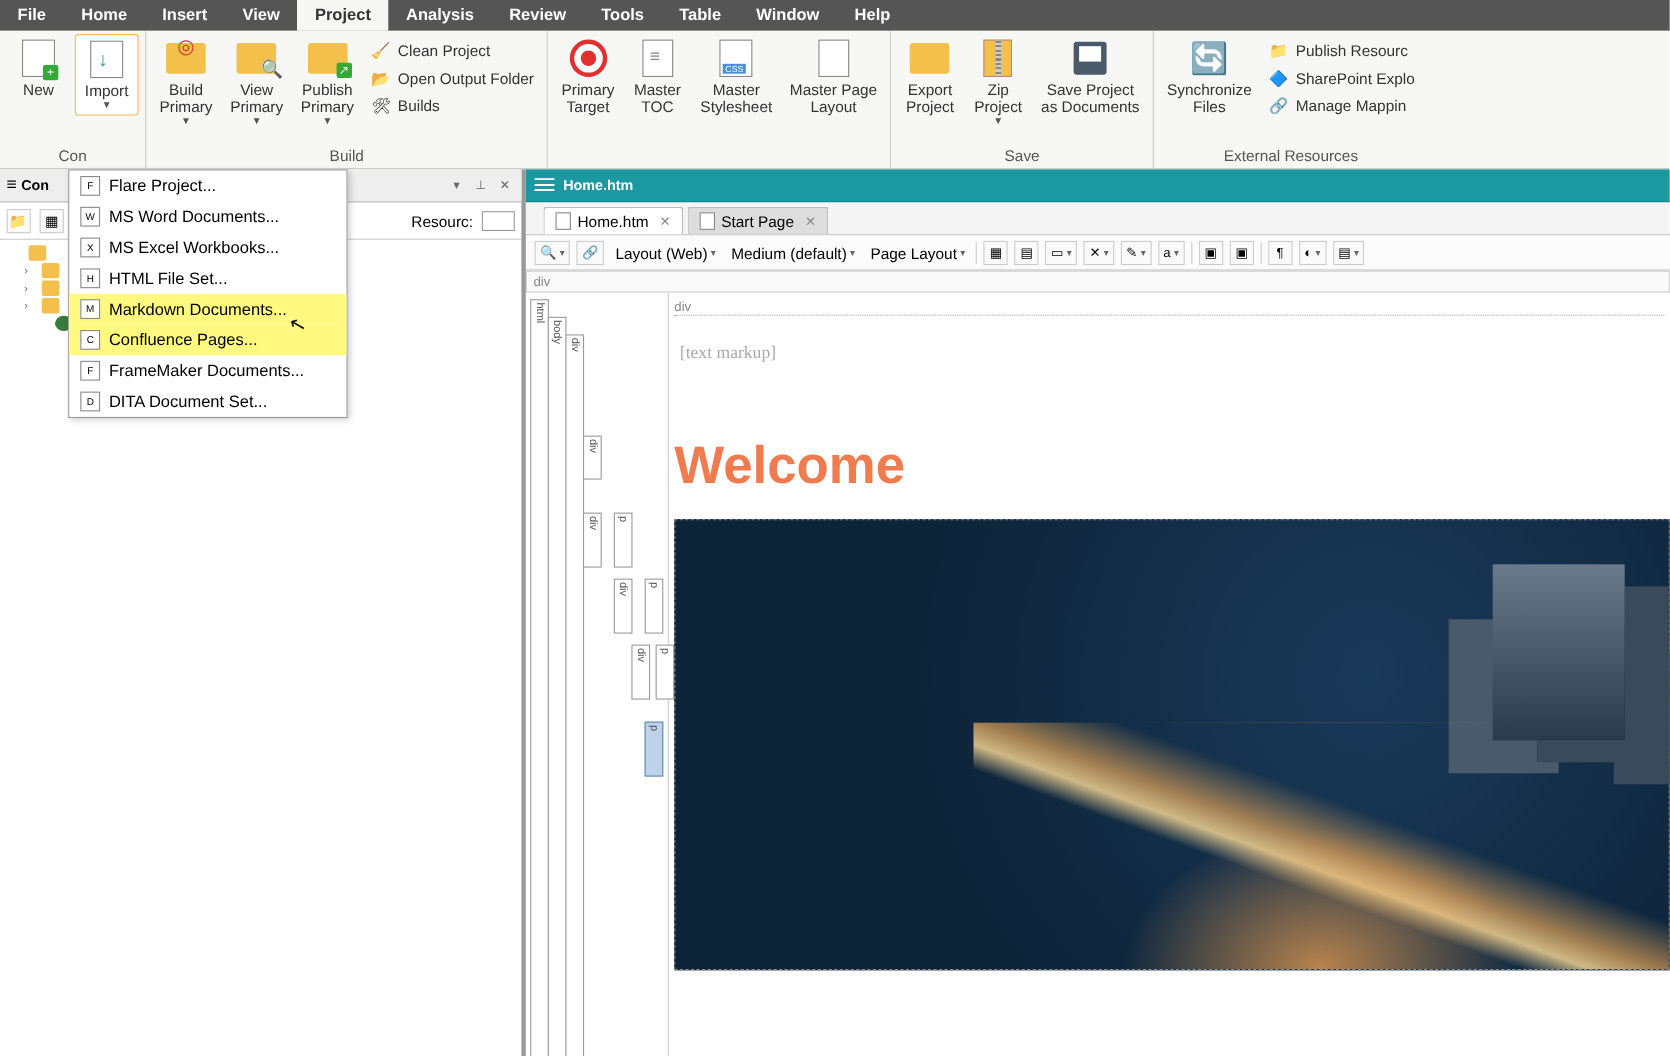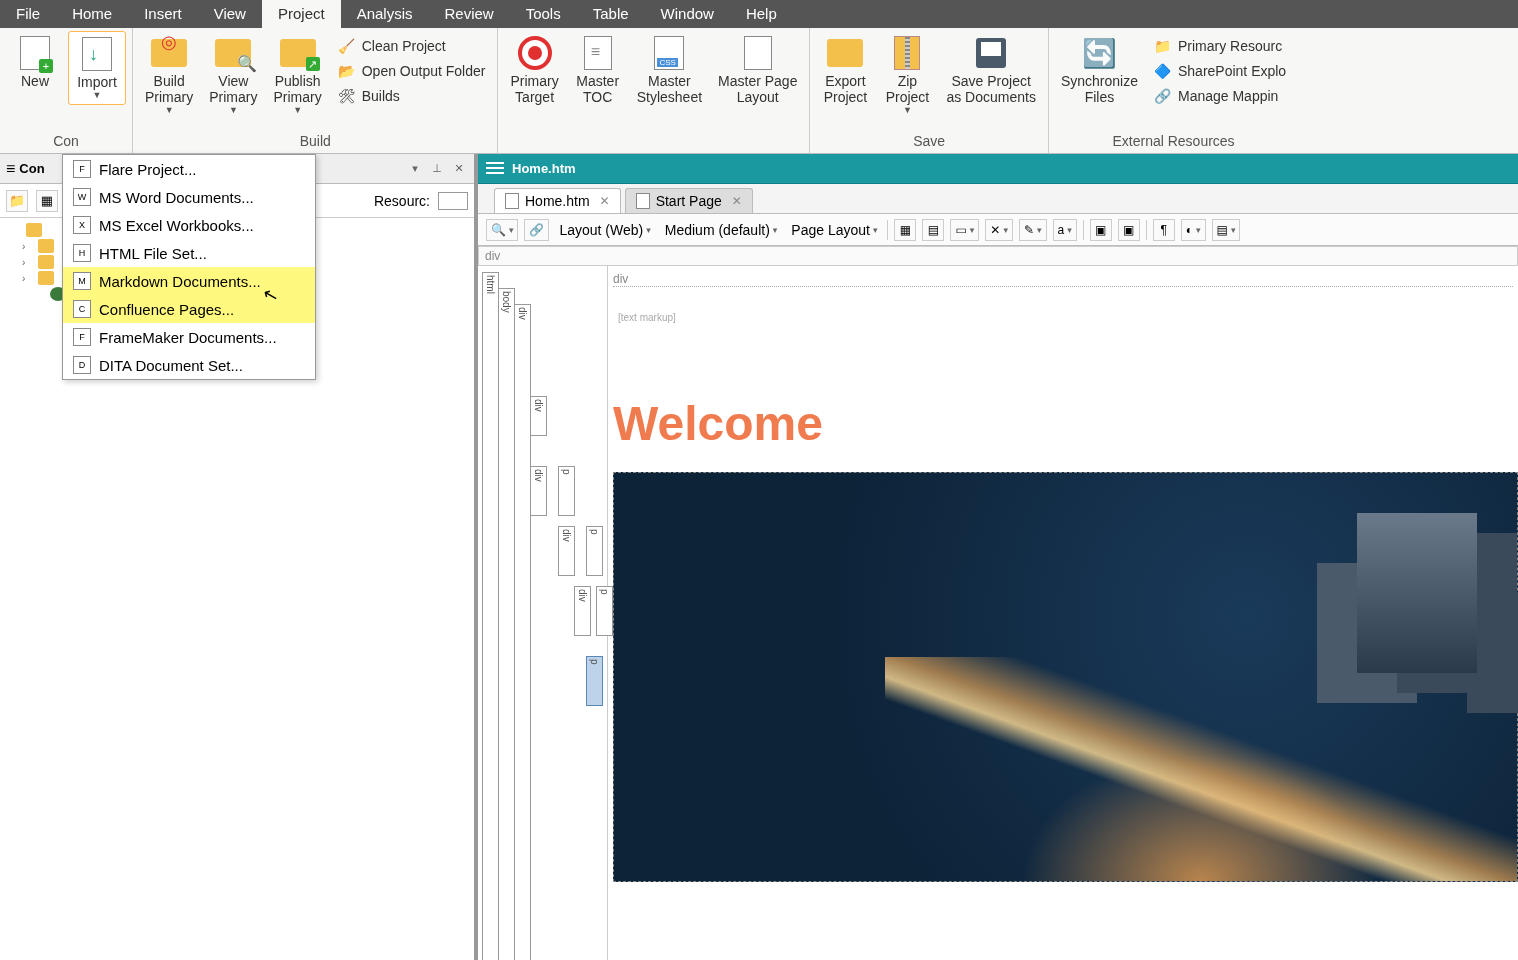--- a/index.html
+++ b/index.html
@@ -1,19 +1,19 @@
 <!DOCTYPE html>
 <html><head>
 <meta charset="utf-8">
 <style>
 * { margin:0; padding:0; box-sizing:border-box; font-family:"Segoe UI",Tahoma,sans-serif; }
 body { background:#fff; width:1518px; height:960px; overflow:hidden; font-size:13px; }
 
 
-.menubar { background:#555; display:flex; height:28px; color:#fff; }
+.menubar { background:#555; display:flex; height:28px; color:#fff;font-weight:bold; }
 .menubar .mi { padding:0 16px; line-height:28px; cursor:pointer; font-size:15px; }
 .menubar .mi.active { background:#f7f7f5; color:#333; }
 
 
 .ribbon { background:#f7f7f5; border-bottom:1px solid #bbb; height:126px; display:flex; }
 .rgroup { display:flex; flex-direction:column; height:100%; border-right:1px solid #ccc; padding:3px 6px 0; }
 .rbtns { display:flex; flex:1; align-items:flex-start; gap:4px; }
 .rlbl { text-align:center; color:#555; padding:2px 0 4px; font-size:14px; }
 .bigbtn { display:flex; flex-direction:column; align-items:center; gap:2px; padding:4px 6px; border-radius:3px; cursor:pointer; min-width:58px; }
 .bigbtn .ic { width:40px; height:36px; display:flex; align-items:center; justify-content:center; font-size:28px; }
@@ -83,21 +83,21 @@
 .ebtn.dd::after{content:"▾";margin-left:3px;font-size:9px;color:#666;}
 .esep{width:1px;height:20px;background:#ccc;}
 .ebtn.txt{border:none;background:none;font-size:14px;text-align:right;}
 
 .editorbody{flex:1;display:flex;overflow:hidden;}
 .structcol{width:130px;position:relative;border-right:1px solid #ccc;}
 .tagbox{position:absolute;border:1px solid #999;background:#fff;font-size:10px;color:#555;writing-mode:vertical-rl;text-orientation:mixed;padding:2px;}
 .tagbox.sel{background:#bcd3ea;border-color:#5a89b8;}
 .docarea{flex:1;position:relative;padding:0;}
 .divlabel{position:absolute;left:5px;top:6px;font-size:12px;color:#888;border-bottom:1px dotted #aaa;width:calc(100% - 10px);}
-.textmarkup{position:absolute;left:10px;top:46px;font-size:10px;color:#aaa;}
+.textmarkup{position:absolute;left:10px;top:46px;font-size:16px;color:#aaa;font-family:Liberation Serif, serif;}
 .h1{position:absolute;left:5px;top:130px;font-size:48px;font-weight:700;color:#ef7b4f;}
 .hero{position:absolute;left:5px;top:206px;width:calc(100% - 5px);height:410px;border:1px dashed #888;
   background:
     radial-gradient(circle at 70% 35%, #1a3a5a 0, #0d2338 60%),
     linear-gradient(180deg,#0a2038 0%, #12335a 40%, #143a62 60%, #0a2038 100%);
 }
 .hero::before{content:"";position:absolute;right:40px;top:40px;width:120px;height:160px;background:linear-gradient(180deg,#6a7a8a,#2a3a4a);box-shadow:40px 20px 0 #3a4a5a, -50px 40px 0 -10px #4a5a6a, 90px 60px 0 -20px #3a4a5a;}
 .hero::after{content:"";position:absolute;right:0;bottom:0;width:70%;height:55%;background:radial-gradient(ellipse at 50% 100%, rgba(255,170,80,.7) 0, transparent 40%), linear-gradient(200deg,transparent 40%, rgba(255,180,90,.6) 50%, rgba(255,220,150,.8) 55%, transparent 60%);}
 .breadbar{height:20px;border:1px solid #ccc;background:#fafafa;font-size:12px;color:#888;padding:0 6px;display:flex;align-items:center;}
 </style>
@@ -247,21 +247,21 @@
   <div class="rgroup" style="border-right:none;">
     <div class="rbtns">
       <div class="bigbtn">
           <div class="ic i-sync">🔄</div>
           <div class="tx" style="white-space:pre-line;">Synchronize
 Files</div>
         </div>
       <div class="smallbtns">
         <div class="smallbtn">
             <span class="ic">📁</span>
-            <span>Primary Resourc</span>
+            <span>Publish Resourc</span>
           </div>
         <div class="smallbtn">
             <span class="ic">🔷</span>
             <span>SharePoint Explo</span>
           </div>
         <div class="smallbtn">
             <span class="ic">🔗</span>
             <span>Manage Mappin</span>
           </div>
       </div>

